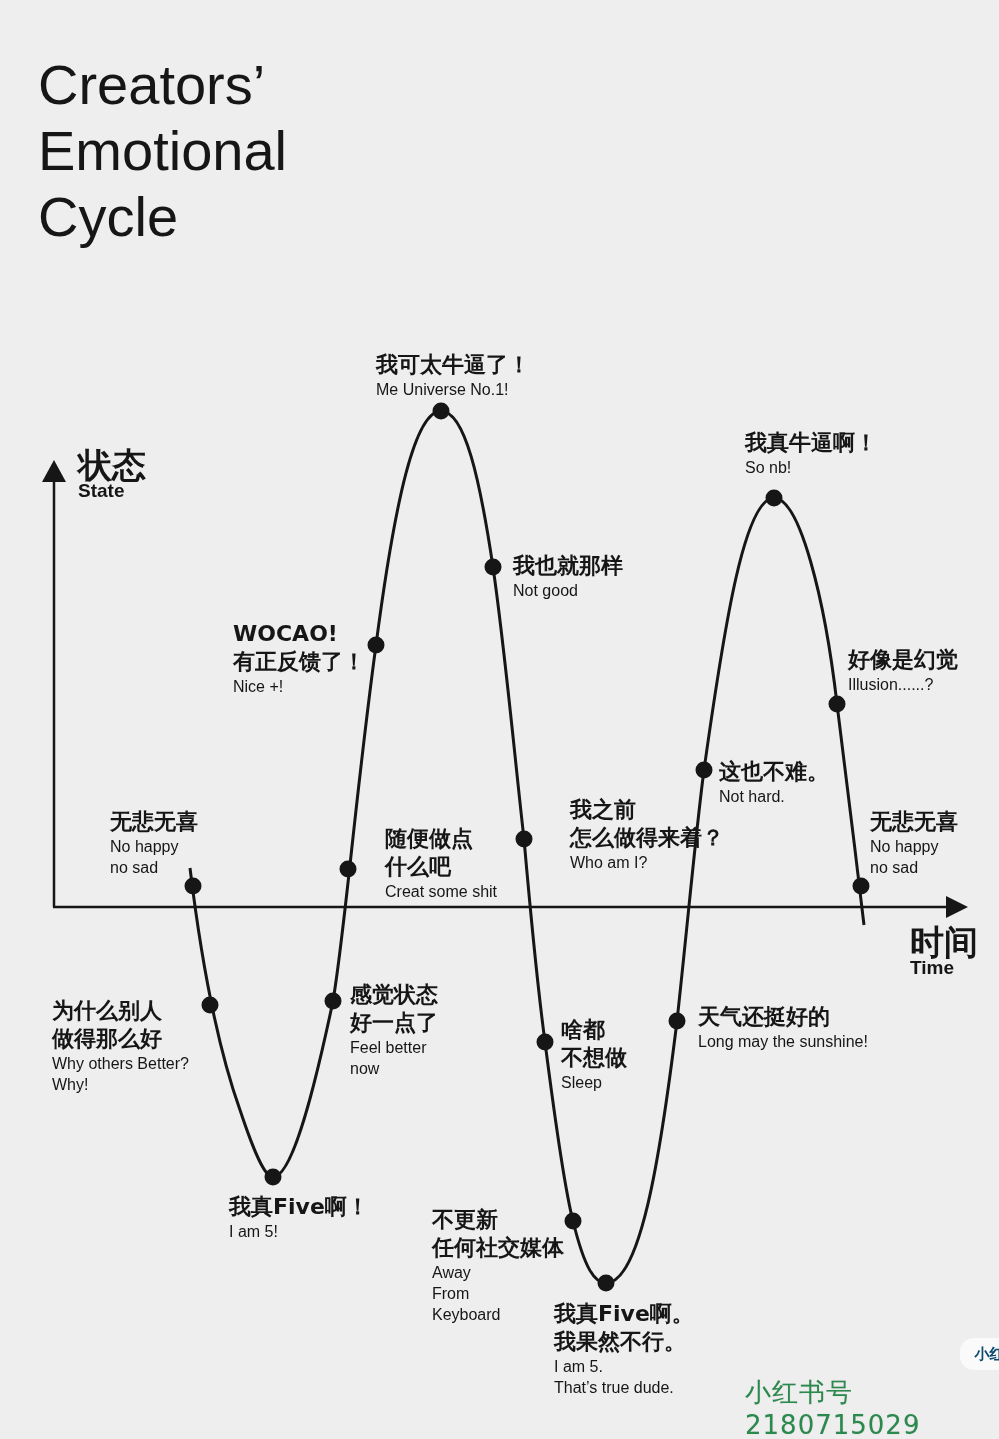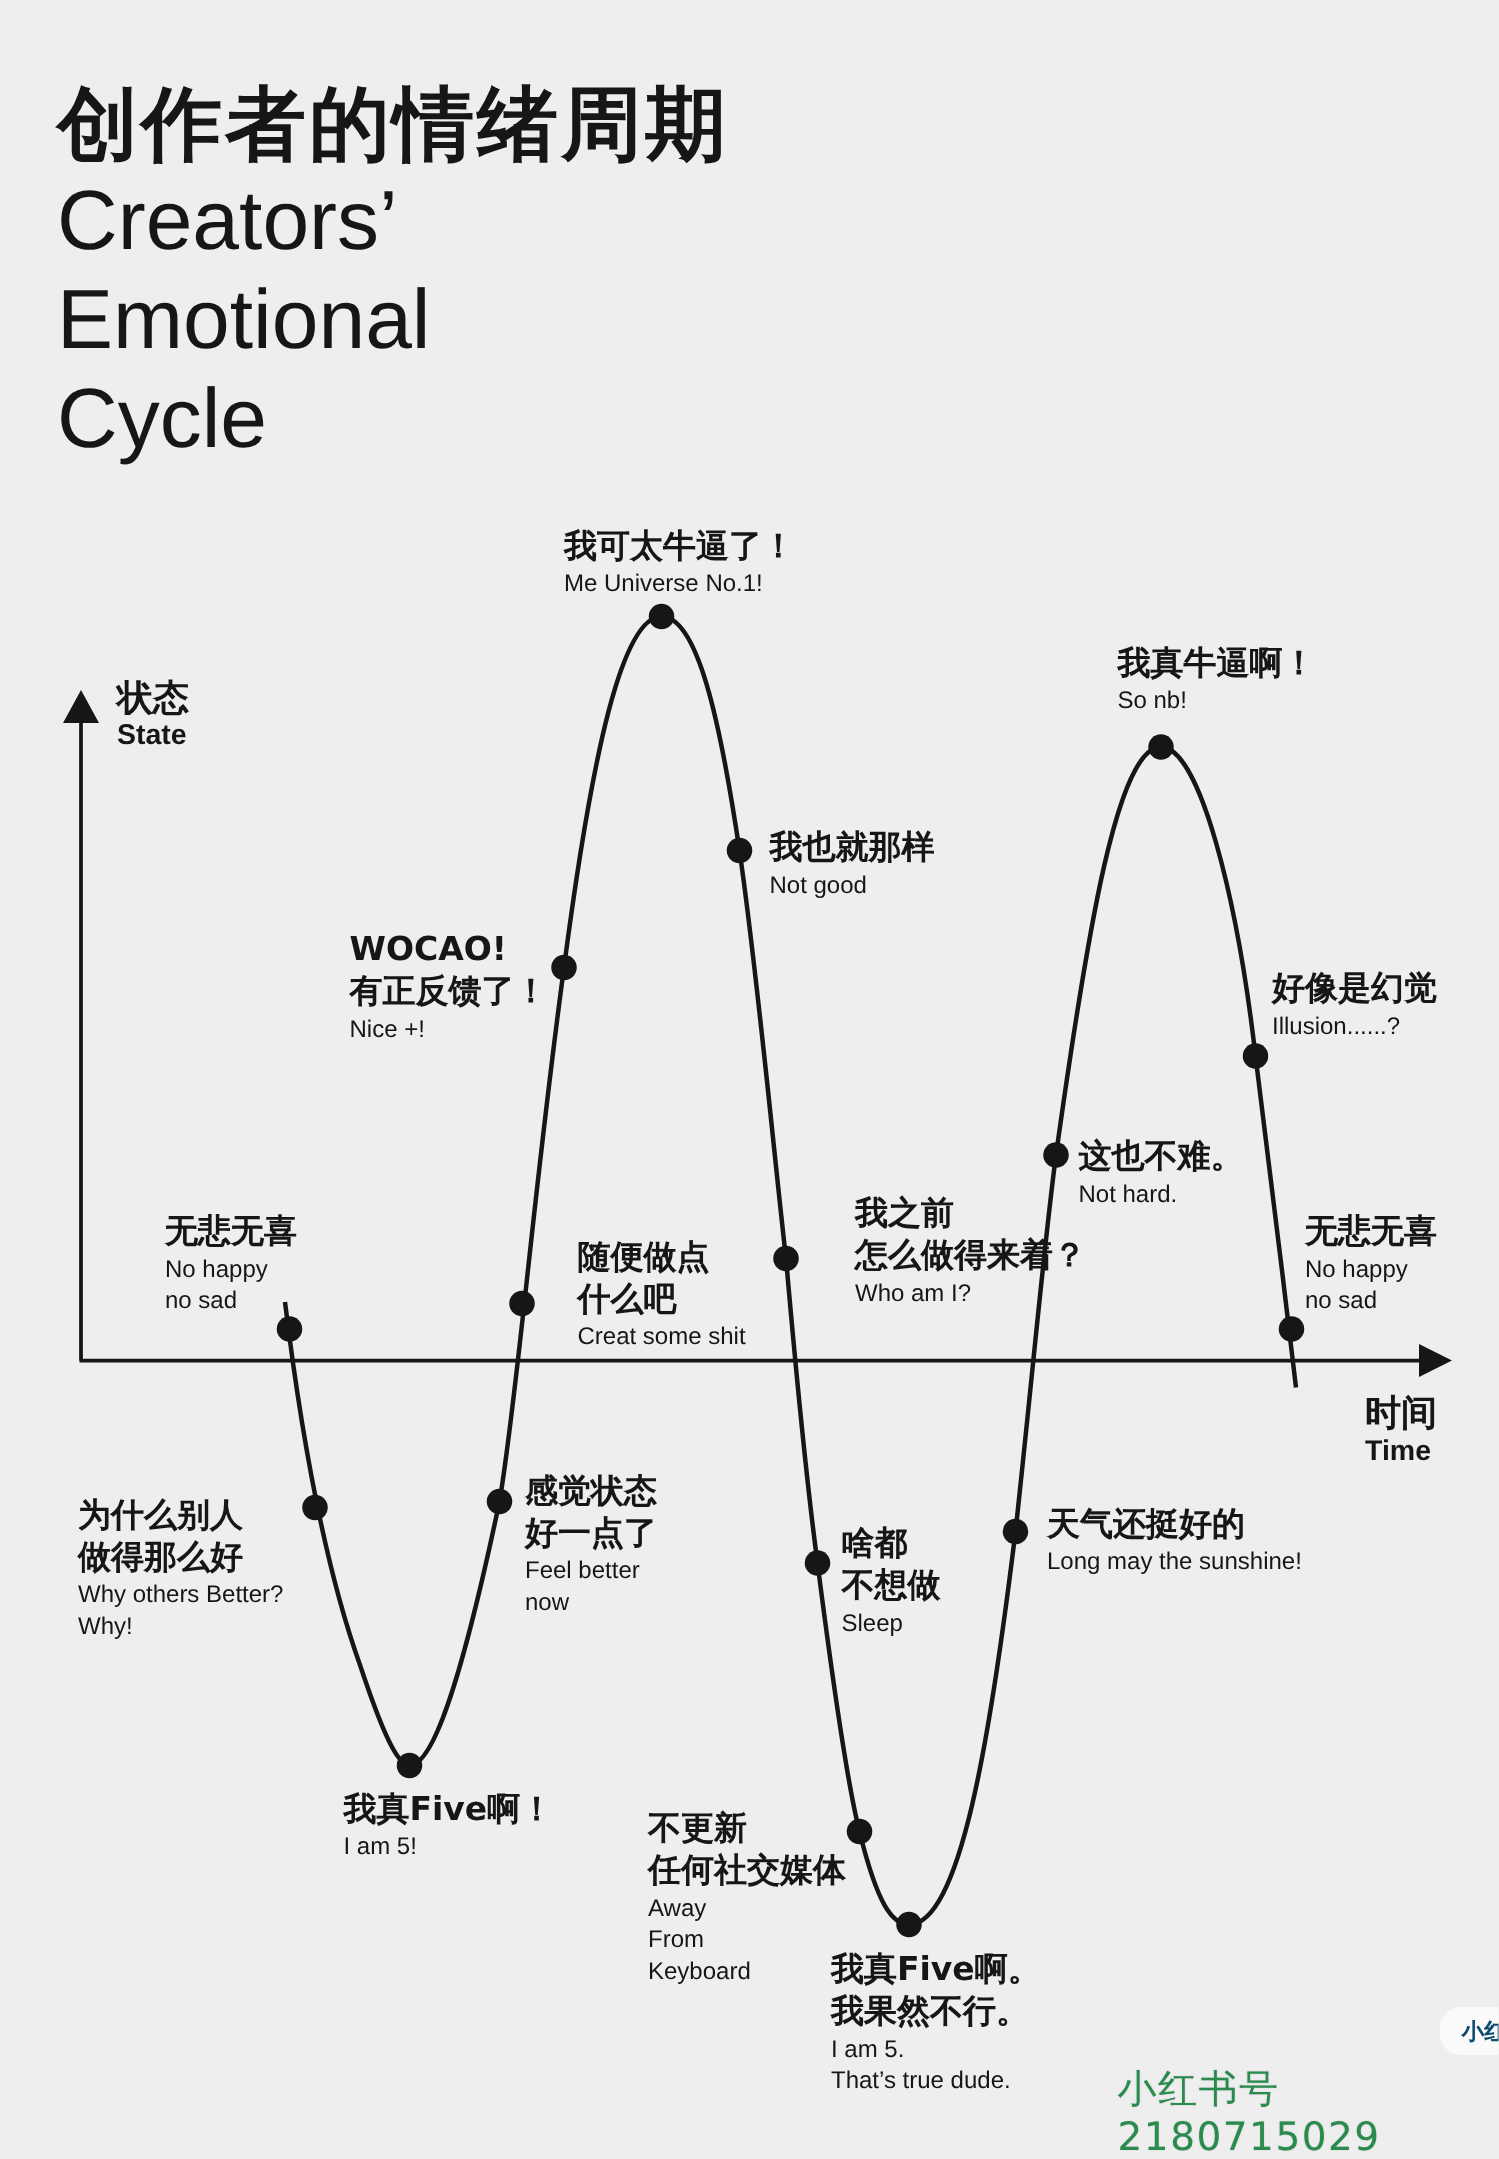--- a/index.html
+++ b/index.html
@@ -9,32 +9,31 @@
     font-family: "DejaVu Sans", "Liberation Sans", sans-serif;
     color: #161616;
   }
   .title-block { position: absolute; left: 38px; top: 52px; }
   .title-zh { font-size: 54px; font-weight: bold; letter-spacing: 2px; line-height: 62px; margin: 0; }
   .title-en { font-family: "Liberation Sans", sans-serif; font-size: 56px; line-height: 66px; margin: 0; font-weight: normal; }
   svg.chart { position: absolute; left: 0; top: 0; }
   .lbl { position: absolute; white-space: nowrap; }
   .lbl .zh { font-size: 22px; font-weight: bold; line-height: 28px; display: block; }
   .lbl .en { font-family: "Liberation Sans", sans-serif; font-size: 16px; line-height: 21px; display: block; }
-  .axis-lbl .zh { font-size: 24px; font-weight: bold; line-height: 30px; display:block;text-align:right; }
+  .axis-lbl .zh { font-size: 34px; font-weight: bold; line-height: 30px; display:block;text-align:right; }
   .axis-lbl .en { font-family: "Liberation Sans", sans-serif; font-size: 19px; font-weight: bold; line-height: 22px; display:block; }
   .watermark { position: absolute; left: 745px; top: 1375px; font-size: 26px; color: #15803d; letter-spacing: 1px; opacity: 0.9;
     text-shadow: 0 0 1px #bbb; font-family: "DejaVu Sans", sans-serif; }
   .wm-badge { position: absolute; left: 960px; top: 1338px; width: 74px; height: 32px; border-radius: 14px; background: #fafafa;
     color: #0c4a6e; font-size: 15px; font-weight: bold; text-align: center; line-height: 32px; }
 </style>
 </head>
 <body>
 
 <div class="title-block">
-  <h1 class="title-zh">创作者的情绪周期</h1>
   <p class="title-en">Creators’</p>
   <p class="title-en">Emotional</p>
   <p class="title-en">Cycle</p>
 </div>
 
 <svg class="chart" width="999" height="1439" viewBox="0 0 999 1439">
 
   <line x1="54" y1="478" x2="54" y2="907" stroke="#161616" stroke-width="2.5"></line>
   <polygon points="42,482 54,460 66,482" fill="#161616"></polygon>
 

